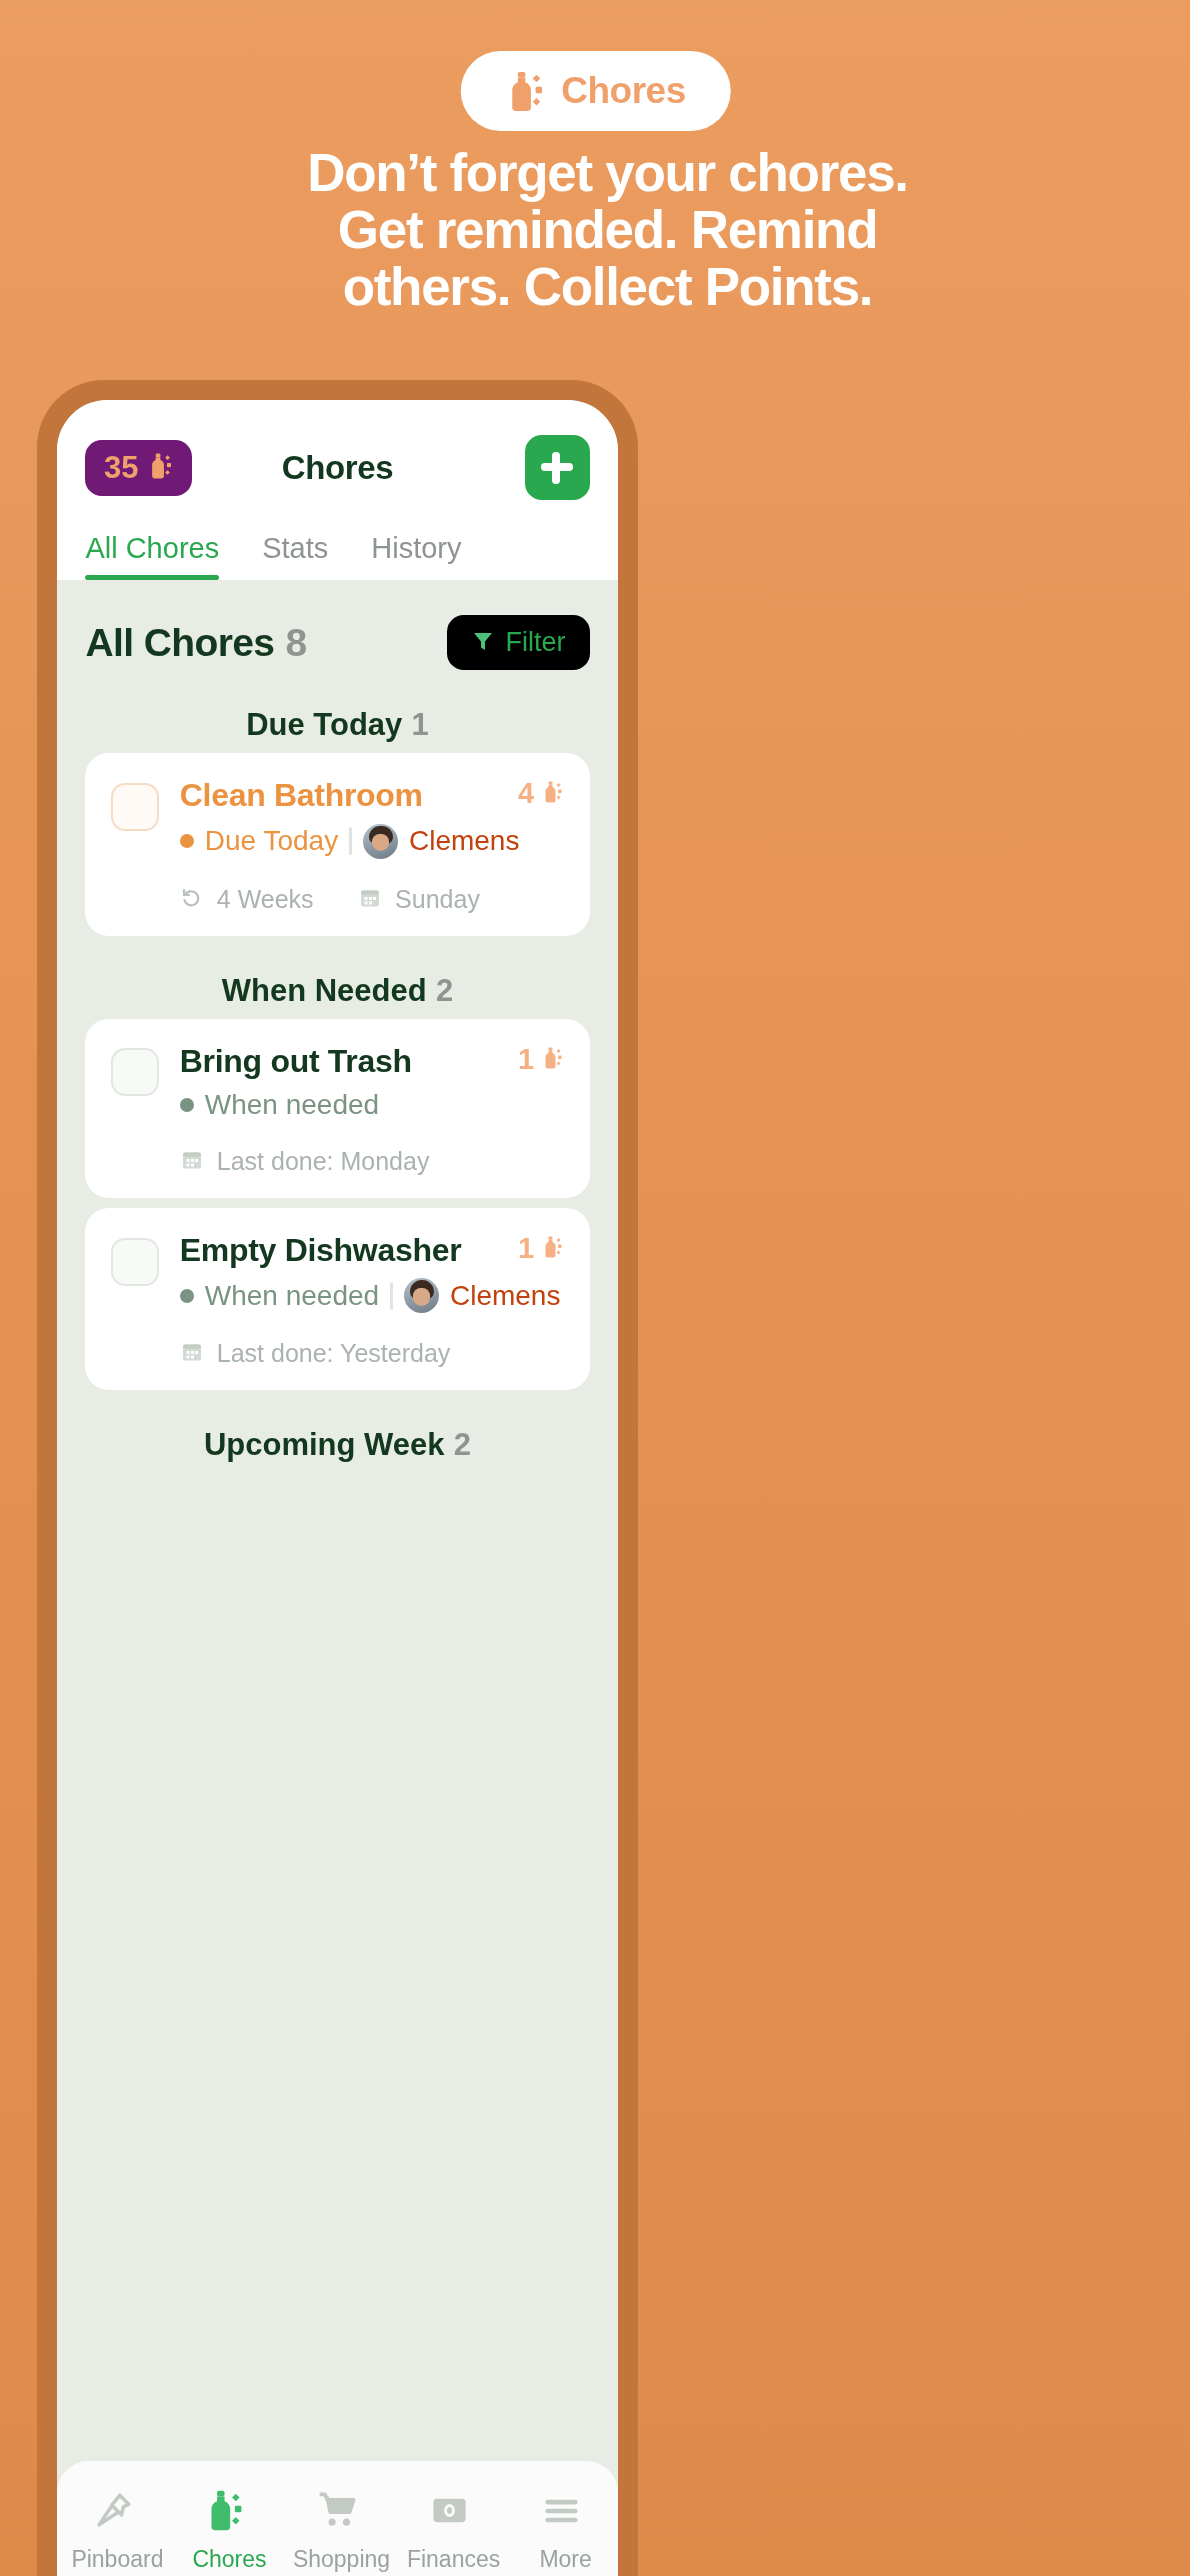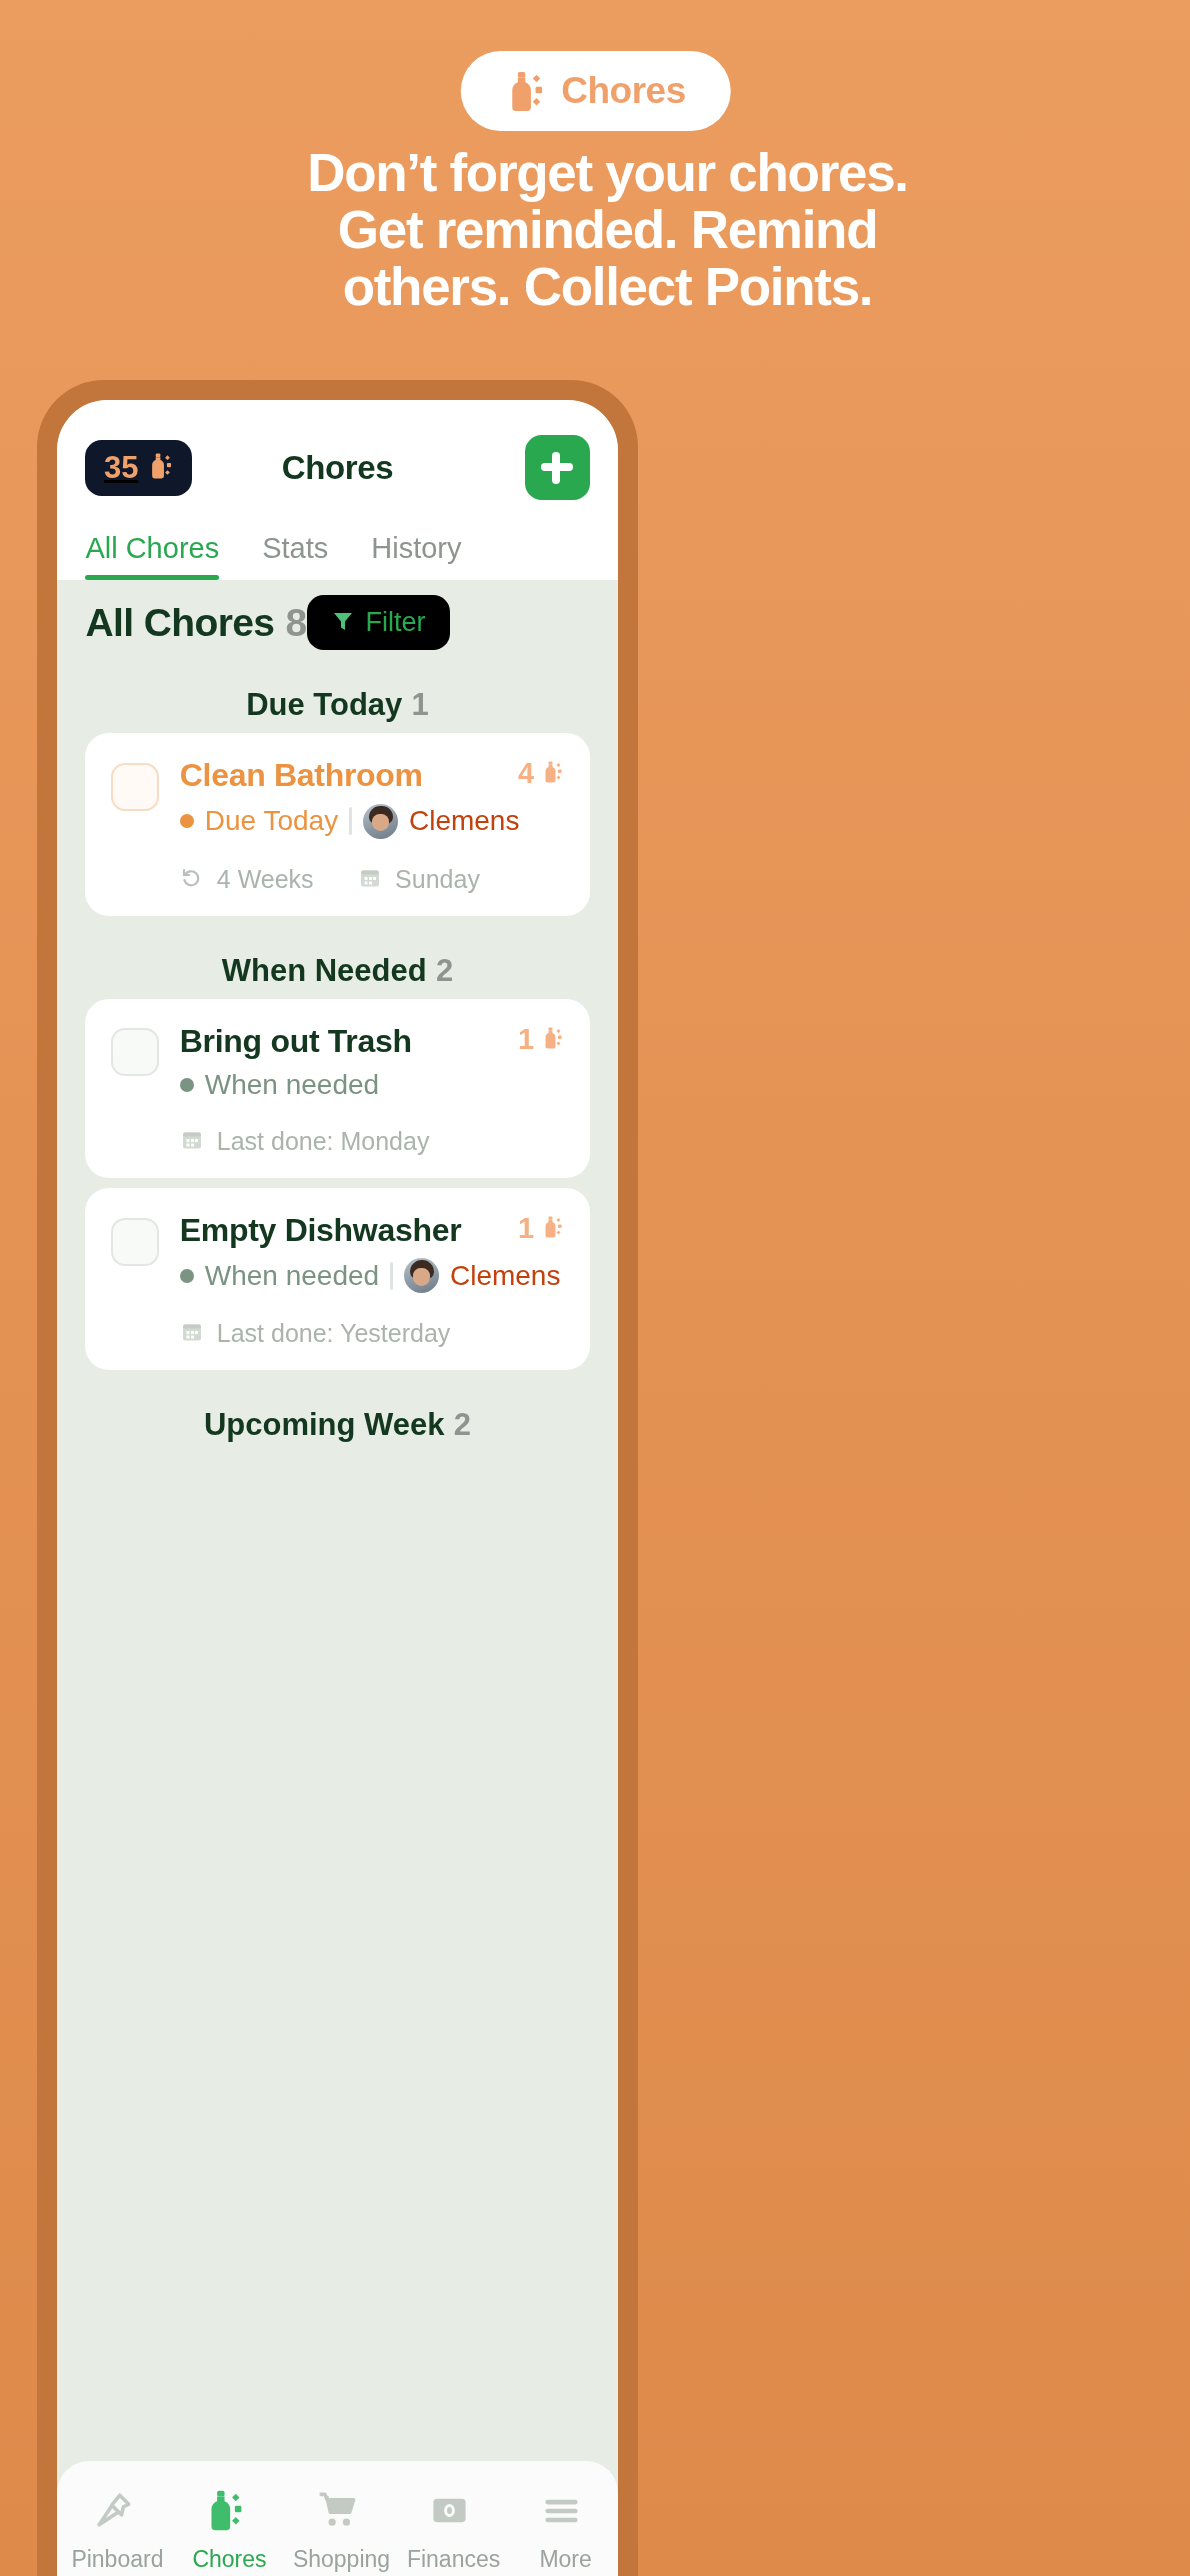--- a/index.html
+++ b/index.html
@@ -44,22 +44,22 @@
     overflow:hidden; position:relative;
   }
 
   
   .app-header{
     background:#fff; padding:35px 28px 0 28px;
     border-radius:50px 50px 0 0;
   }
   .hdr-row{ display:flex; align-items:center; justify-content:space-between; }
   .points-badge{
-    background:#0f172a; border-radius:16.7px; padding:10.2px 18.5px;
-    display:flex; align-items:center; gap:9.3px;text-decoration:underline;
+    background:#701a75; border-radius:16.7px; padding:10.2px 18.5px;
+    display:flex; align-items:center; gap:9.3px;
   }
   .points-badge .num{ font-size:31px; font-weight:700; color:#f0a06a; }
   .app-title{ font-size:33px; font-weight:700; color:#13381f; letter-spacing:-0.4px;
     position:absolute; left:0; width:100%; text-align:center; pointer-events:none;}
   .hdr-row{ position:relative; }
   .add-btn{
     width:65px; height:65px; border-radius:16.7px; background:#2aa84f;
     display:flex; align-items:center; justify-content:center; border:none;
     position:relative; z-index:2;
   }
@@ -74,21 +74,21 @@
   .tabs{ display:flex; gap:43px; margin-top:32px; }
   .tab{ font-size:29px; color:#8e948f; padding-bottom:15px; position:relative; white-space:nowrap;}
   .tab.active{ color:#2aa84f; font-weight:500; }
   .tab.active::after{
     content:""; position:absolute; left:0; right:0; bottom:0; height:5.6px;
     background:#2aa84f; border-radius:2.8px;
   }
 
   
   .body{ padding:0 28px; }
-  .sec-top{ display:flex; align-items:center; justify-content:flex-start; margin-top:15px; }
+  .sec-top{ display:flex; align-items:center; justify-content:space-between; margin-top:35px; }
   .sec-title{ font-size:39px; font-weight:700; color:#13381f; letter-spacing:-0.6px;}
   .sec-title .cnt{ color:#8e948f; font-weight:700; margin-left:11px; }
   .filter-btn{
     background:#000000; border-radius:16.7px; padding:12px 24px;
     display:flex; align-items:center; gap:11px; border:none;
   }
   .filter-btn .txt{ font-size:27px; color:#2aa84f; }
 
   .grp-title{ font-size:31px; font-weight:700; color:#13381f; margin-top:37px;text-align:center; }
   .grp-title .cnt{ color:#8e948f; font-weight:700; margin-left:9.3px; }

